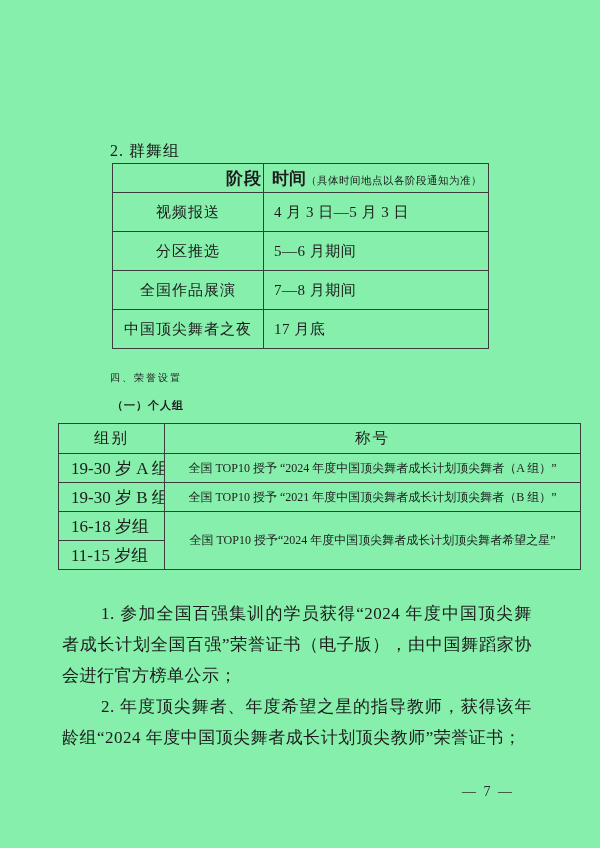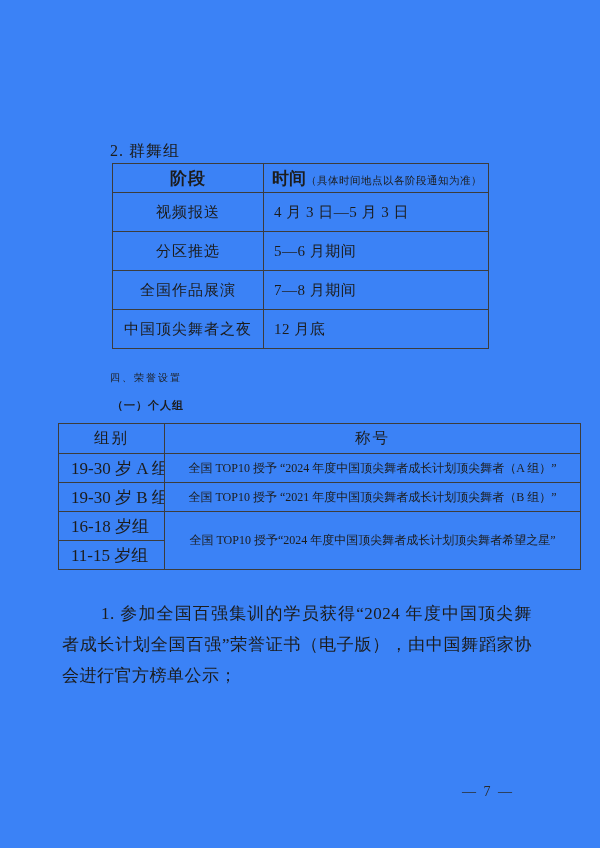--- a/index.html
+++ b/index.html
@@ -1,19 +1,19 @@
 <!DOCTYPE html>
 <html><head>
 <meta charset="utf-8">
 <style>
   html,body{margin:0;padding:0;background:#888;}
   .page{
     position:relative;
     width:600px;height:848px;
-    background:#3b82f6;
+    background:#86efac;
     font-family:"Liberation Serif","DejaVu Serif",serif;
     color:#1c1c1c;
     overflow:hidden;
   }
   
   .h-group{
     position:absolute;left:110px;top:141px;
     font-size:16px;letter-spacing:1px;
   }
   .h-section{
@@ -29,21 +29,21 @@
   
   table{border-collapse:collapse;table-layout:fixed;}
   td,th{border:1px solid #3c3c3c;font-weight:normal;overflow:hidden;}
   .schedule-table{
     position:absolute;left:112px;top:163px;width:377px;
   }
   .schedule-table col.c1{width:151px;}
   .schedule-table th{height:26px;vertical-align:middle;}
   .schedule-table .stage-h{
     font-family:Liberation Serif, serif;
-    font-weight:bold;font-size:17px;text-align:center;letter-spacing:1px;
+    font-weight:bold;font-size:17px;text-align:right;letter-spacing:1px;
   }
   .schedule-table .time-h{text-align:left;padding-left:8px;white-space:nowrap;}
   .schedule-table .time-h .big{
     font-family:"Liberation Sans","DejaVu Sans",sans-serif;
     font-weight:bold;font-size:17px;
   }
   .schedule-table .time-h .note{font-size:10.5px;letter-spacing:0.5px;}
   .schedule-table td{height:36px;font-size:15px;vertical-align:middle;}
   .schedule-table td.stage{text-align:center;letter-spacing:1px;}
   .schedule-table td.time{text-align:left;padding-left:10px;letter-spacing:0.5px;}
@@ -95,21 +95,21 @@
     <tr>
       <td class="stage">分区推选</td>
       <td class="time">5—6 月期间</td>
     </tr>
     <tr>
       <td class="stage">全国作品展演</td>
       <td class="time">7—8 月期间</td>
     </tr>
     <tr>
       <td class="stage">中国顶尖舞者之夜</td>
-      <td class="time">12 月底</td>
+      <td class="time">17 月底</td>
     </tr>
   </tbody>
     </table>
 
   <div class="h-section">四、荣誉设置</div>
   <div class="h-subsection">（一）个人组</div>
 
   <table class="honor-table">
     <colgroup>
         <col class="c1">
@@ -133,17 +133,18 @@
       <td class="ttl" rowspan="2">全国 TOP10 授予“2024 年度中国顶尖舞者成长计划顶尖舞者希望之星”</td>
     </tr>
     <tr>
       <td class="grp">11-15 岁组</td>
     </tr>
   </tbody>
     </table>
 
   <div class="paras">
     <p>1. 参加全国百强集训的学员获得“2024 年度中国顶尖舞者成长计划全国百强”荣誉证书（电子版），由中国舞蹈家协会进行官方榜单公示；</p>
+    <p>2. 年度顶尖舞者、年度希望之星的指导教师，获得该年龄组“2024 年度中国顶尖舞者成长计划顶尖教师”荣誉证书；</p>
   </div>
 
   <div class="pageno">— 7 —</div>
 
 </div>
 
 </body></html>

